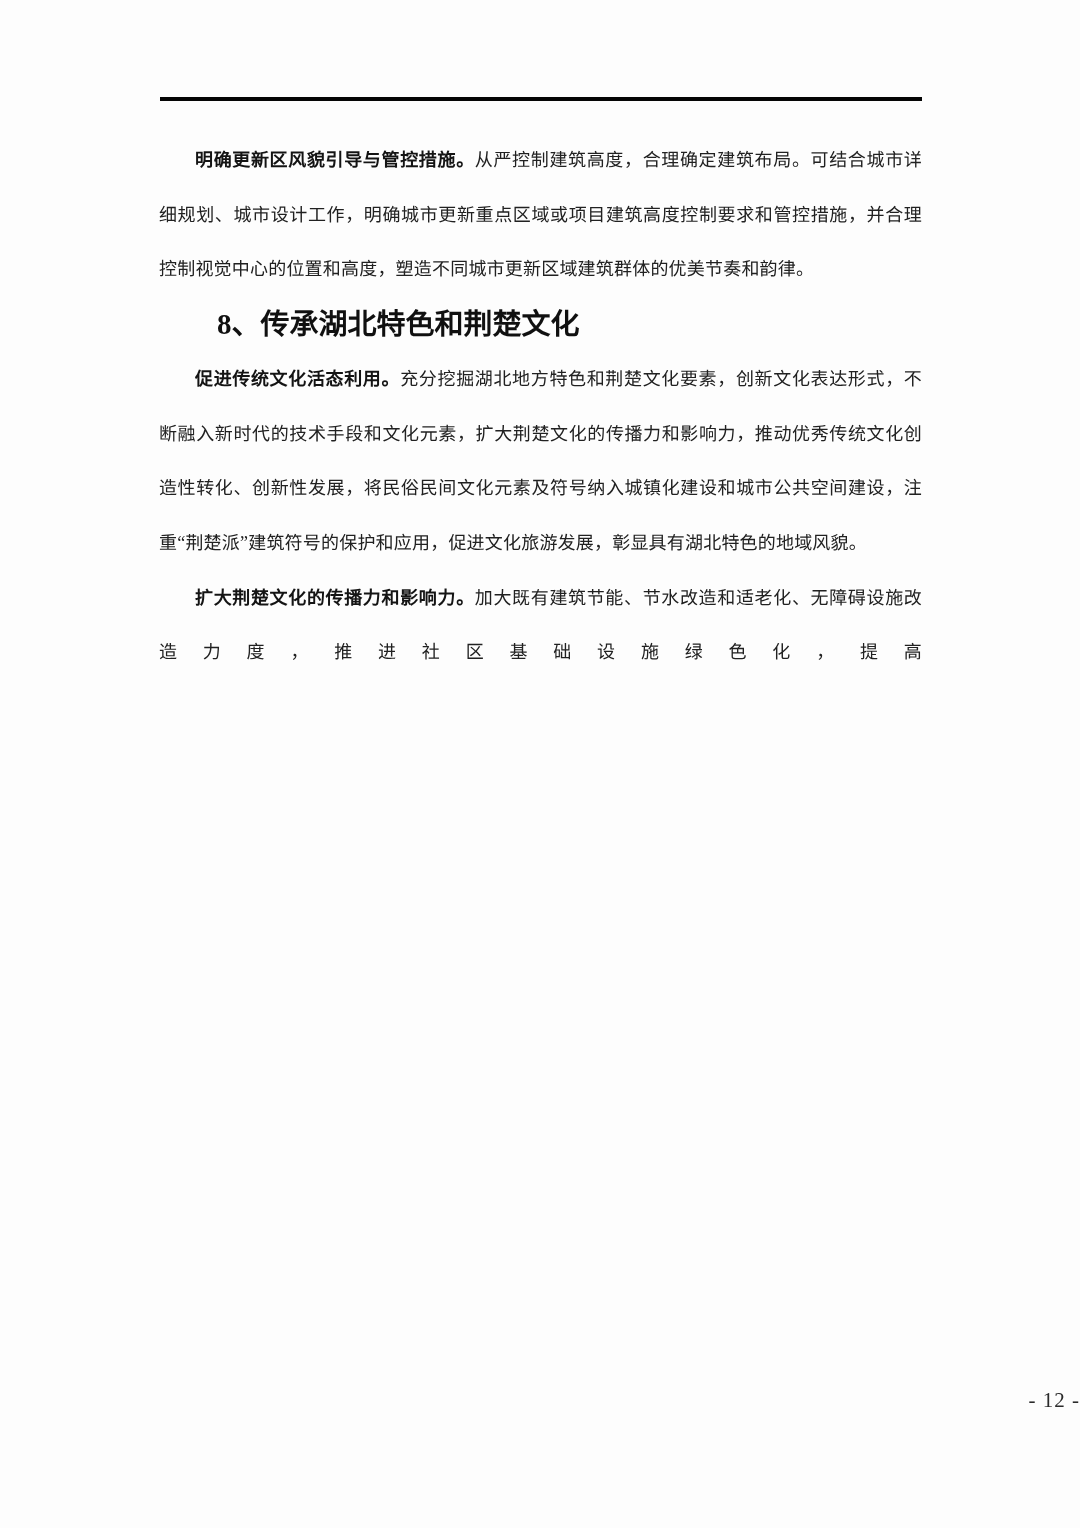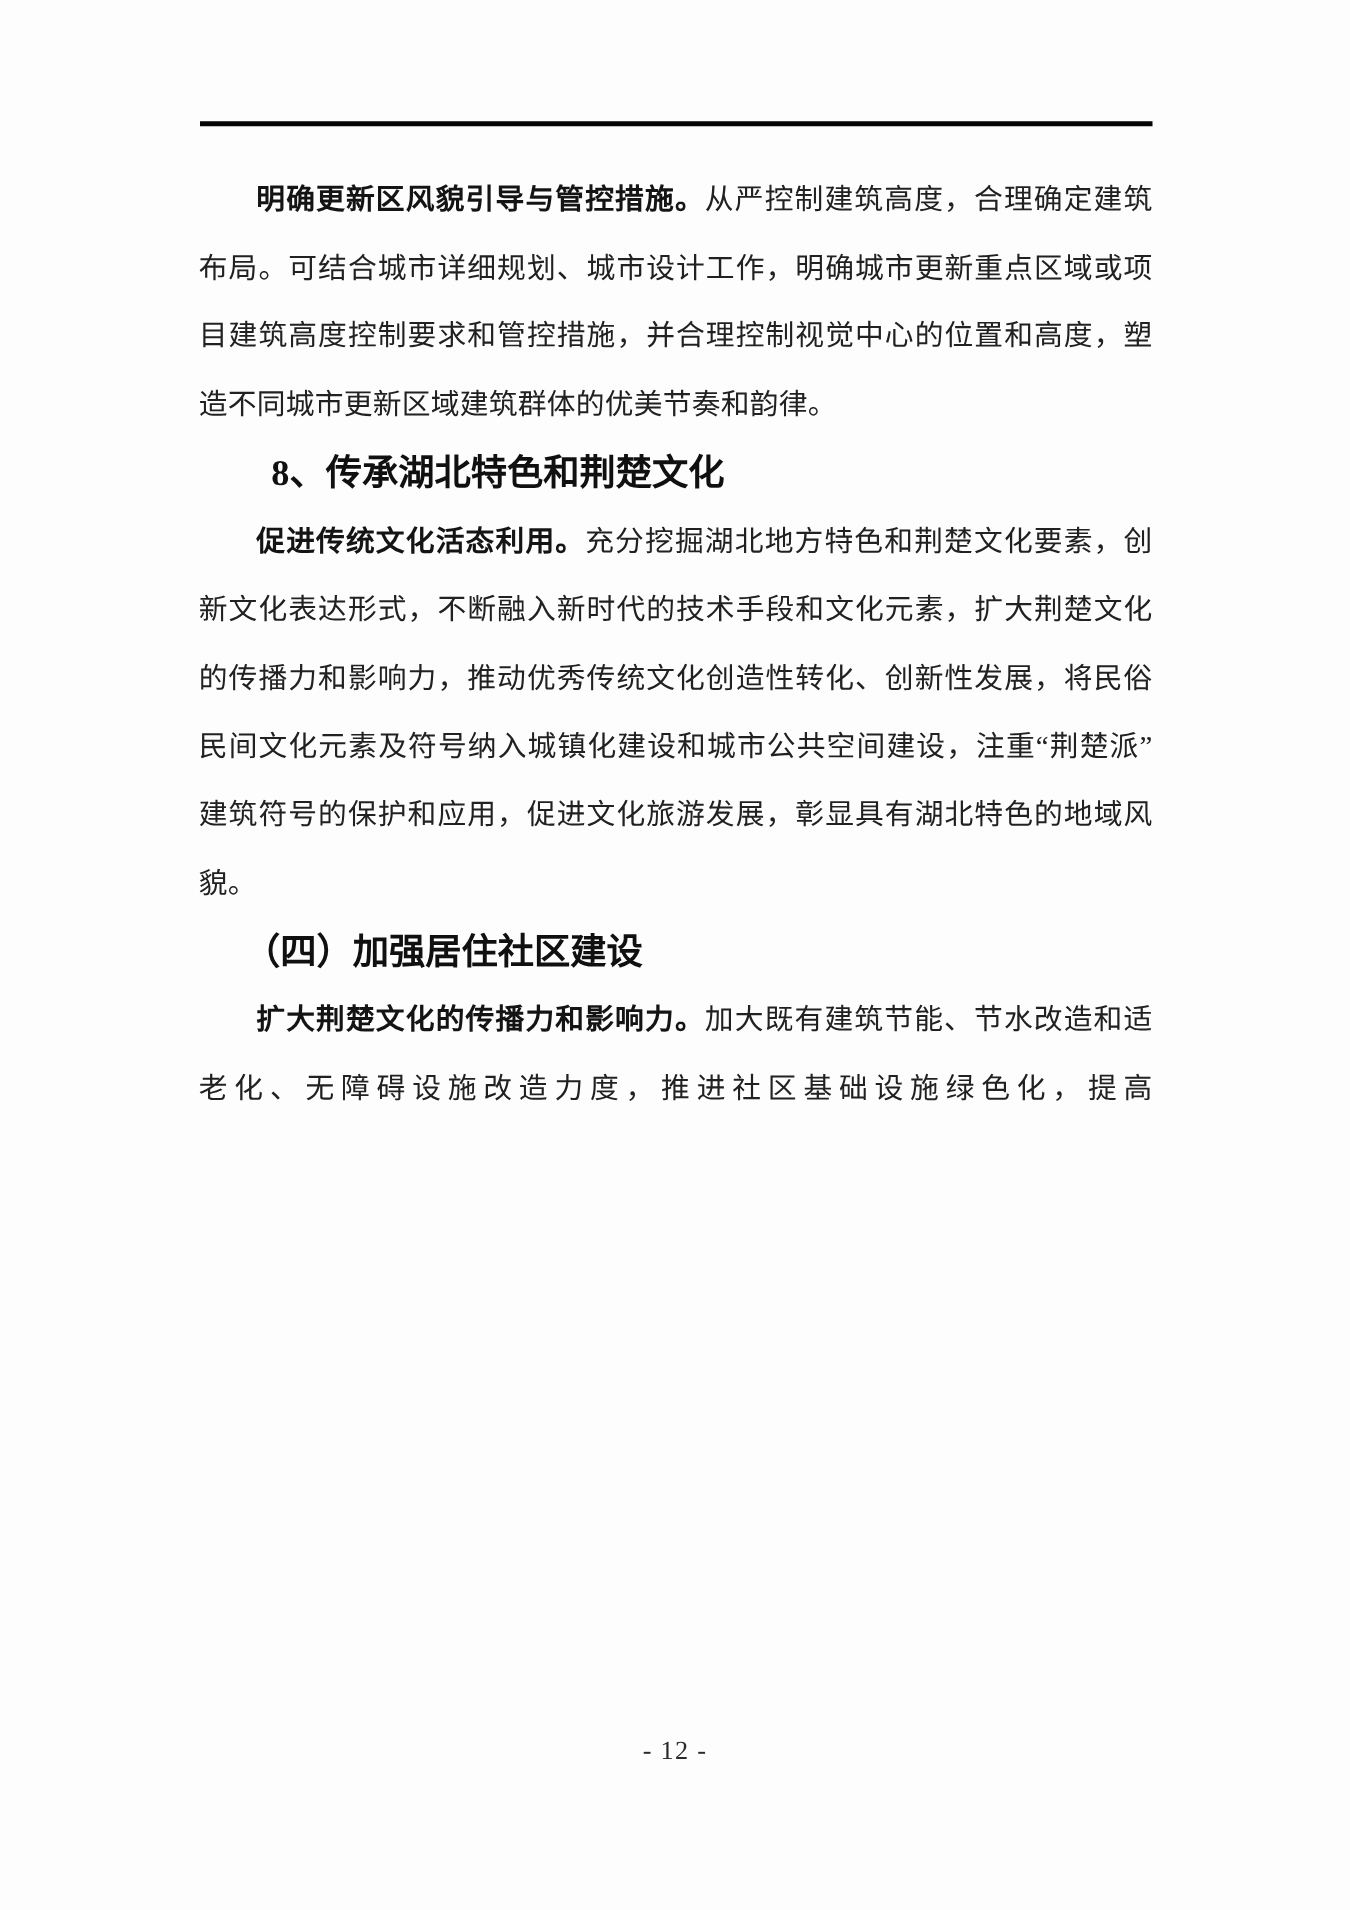--- a/index.html
+++ b/index.html
@@ -26,21 +26,21 @@
     background: #050505;
   }
   .content {
     position: absolute;
     left: 159px;
     top: 133px;
     width: 763px;
   }
   .para {
     margin: 0;
-    font-size: 23px;
+    font-size: 18px;
     line-height: 54.7px;
     text-align: justify;
     text-indent: 2em;
     letter-spacing: 0.2px;
   }
   .para .lead {
     font-weight: 700;
     color: #141414;
   }
   .para.cont {
@@ -60,42 +60,41 @@
     line-height: 54.7px;
     font-weight: 700;
     color: #101010;
     text-indent: 1.25em;
   }
   .footer {
     position: absolute;
     left: 0;
     top: 1388px;
     width: 1080px;
-    text-align: center;
+    text-align: right;
     font-size: 21px;
     color: #2a2a2a;
     letter-spacing: 1px;
   }
 </style>
 </head>
 <body>
 
 <div class="page">
 
   <div class="top-rule"></div>
 
   <div class="content">
 
     <p class="para"><span class="lead">明确更新区风貌引导与管控措施。</span><span>从严控制建筑高度，合理确定建筑布局。可结合城市详细规划、城市设计工作，明确城市更新重点区域或项目建筑高度控制要求和管控措施，并合理控制视觉中心的位置和高度，塑造不同城市更新区域建筑群体的优美节奏和韵律。</span></p>
 
     <h3 class="heading">8、传承湖北特色和荆楚文化</h3>
 
     <p class="para"><span class="lead">促进传统文化活态利用。</span><span>充分挖掘湖北地方特色和荆楚文化要素，创新文化表达形式，不断融入新时代的技术手段和文化元素，扩大荆楚文化的传播力和影响力，推动优秀传统文化创造性转化、创新性发展，将民俗民间文化元素及符号纳入城镇化建设和城市公共空间建设，注重“荆楚派”建筑符号的保护和应用，促进文化旅游发展，彰显具有湖北特色的地域风貌。</span></p>
 
-    <h3 class="section-heading">（四）加强居住社区建设</h3>
 
 
 
     <p class="para cont"><span class="lead">扩大荆楚文化的传播力和影响力。</span><span>加大既有建筑节能、节水改造和适老化、无障碍设施改造力度，推进社区基础设施绿色化，提高</span></p>
 
   </div>
 
   <div class="footer">- 12 -</div>
 
 </div>

